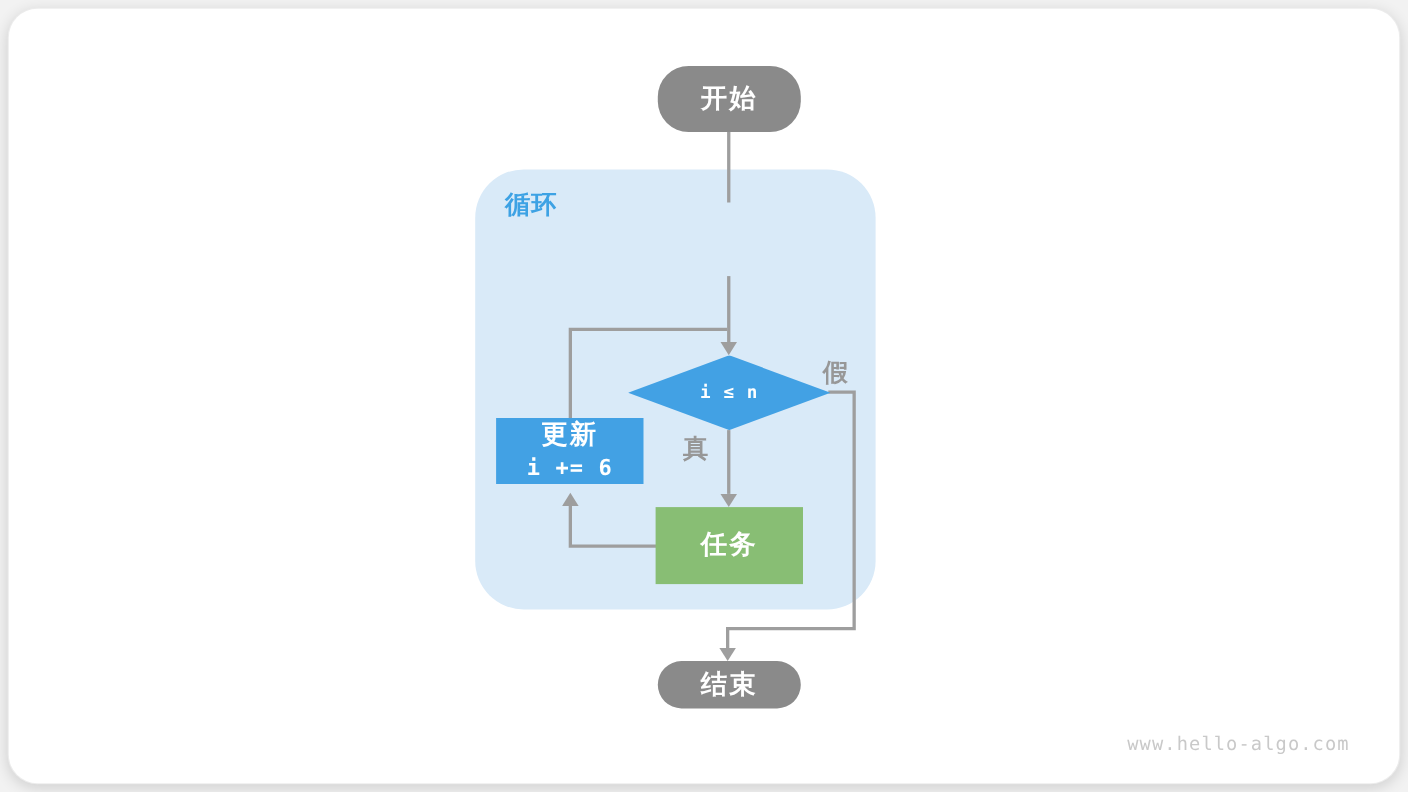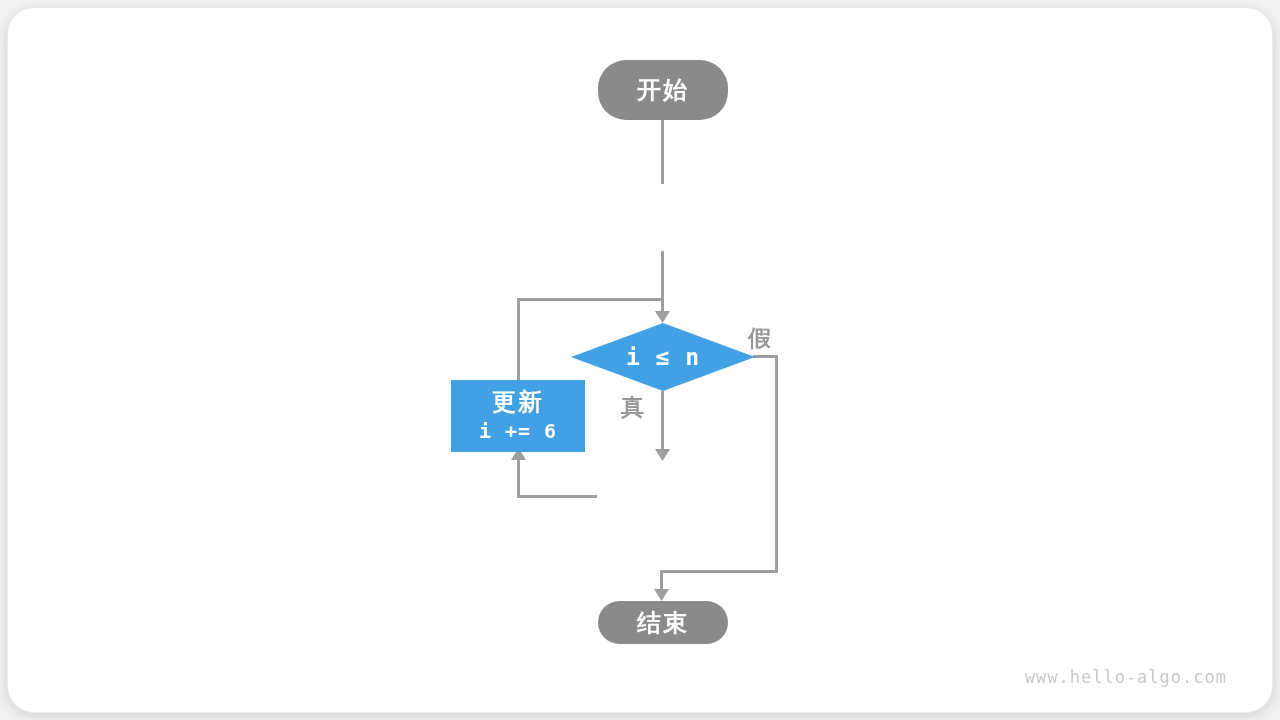--- a/index.html
+++ b/index.html
@@ -59,47 +59,50 @@
     font-size:20px; font-weight:bold; line-height:28px; letter-spacing:1px;
   }
   .terminal{
     background:var(--box-gray);
     border-radius:28px;
   }
   .node-start{left:590px; top:52px; width:130px; height:60px;}
   .node-end{left:590px; top:593px; width:130px; height:43px;}
   .process-blue{background:var(--box-blue);}
   .node-init{left:588px; top:175px; width:134px; height:68px;}
-  .node-update{left:443px; top:372px; width:134px; height:72px;}
+  .node-update{left:443px; top:372px; width:134px; height:60px;}
   .node-task{left:588px; top:453px; width:134px; height:70px; background:var(--box-green);}
   .node-cond{
     left:563px; top:315px; width:184px; height:68px;
     background:var(--box-blue);
     clip-path:polygon(50% 0, 100% 50%, 50% 100%, 0 50%);
   }
-  .node-cond .code{font-size:23px;}
+  .node-cond .code{font-size:16px;}
   .branch-label{
     color:var(--label-gray);
     font-size:23px; font-weight:bold;
   }
   .label-true{left:613px; top:384px;}
   .label-false{left:740px; top:315px;}
   .watermark{
     right:45px; bottom:25px;
     font-family:"DejaVu Sans Mono","Liberation Mono",monospace;
     font-size:17px;
     color:var(--watermark-gray);
     letter-spacing:1px;
   }
 </style>
 </head>
 <body>
 
 <div class="card">
 
+  <div class="abs loop-region">
+    <div class="loop-label">循环</div>
+  </div>
 
   <svg class="connectors" viewBox="0 0 1280 720" xmlns="http://www.w3.org/2000/svg">
 
     <path class="wire" d="M654.5 112 V176"></path>
 
     <path class="wire" d="M654.5 243 V303"></path>
     <path class="head" d="M647 303 L662 303 L654.5 315 Z"></path>
 
     <path class="wire" d="M510.5 373 V291.5 H653"></path>
 
@@ -123,20 +126,23 @@
   </div>
 
   <div class="abs branch-label label-false">假</div>
   <div class="abs branch-label label-true">真</div>
 
   <div class="abs node process-blue node-update">
     <div class="cjk">更新</div>
     <div class="code">i += 6</div>
   </div>
 
+  <div class="abs node node-task">
+    <div class="cjk">任务</div>
+  </div>
 
   <div class="abs node terminal node-end">
     <div class="cjk">结束</div>
   </div>
 
   <div class="abs watermark">www.hello-algo.com</div>
 
 </div>
 
 </body></html>

